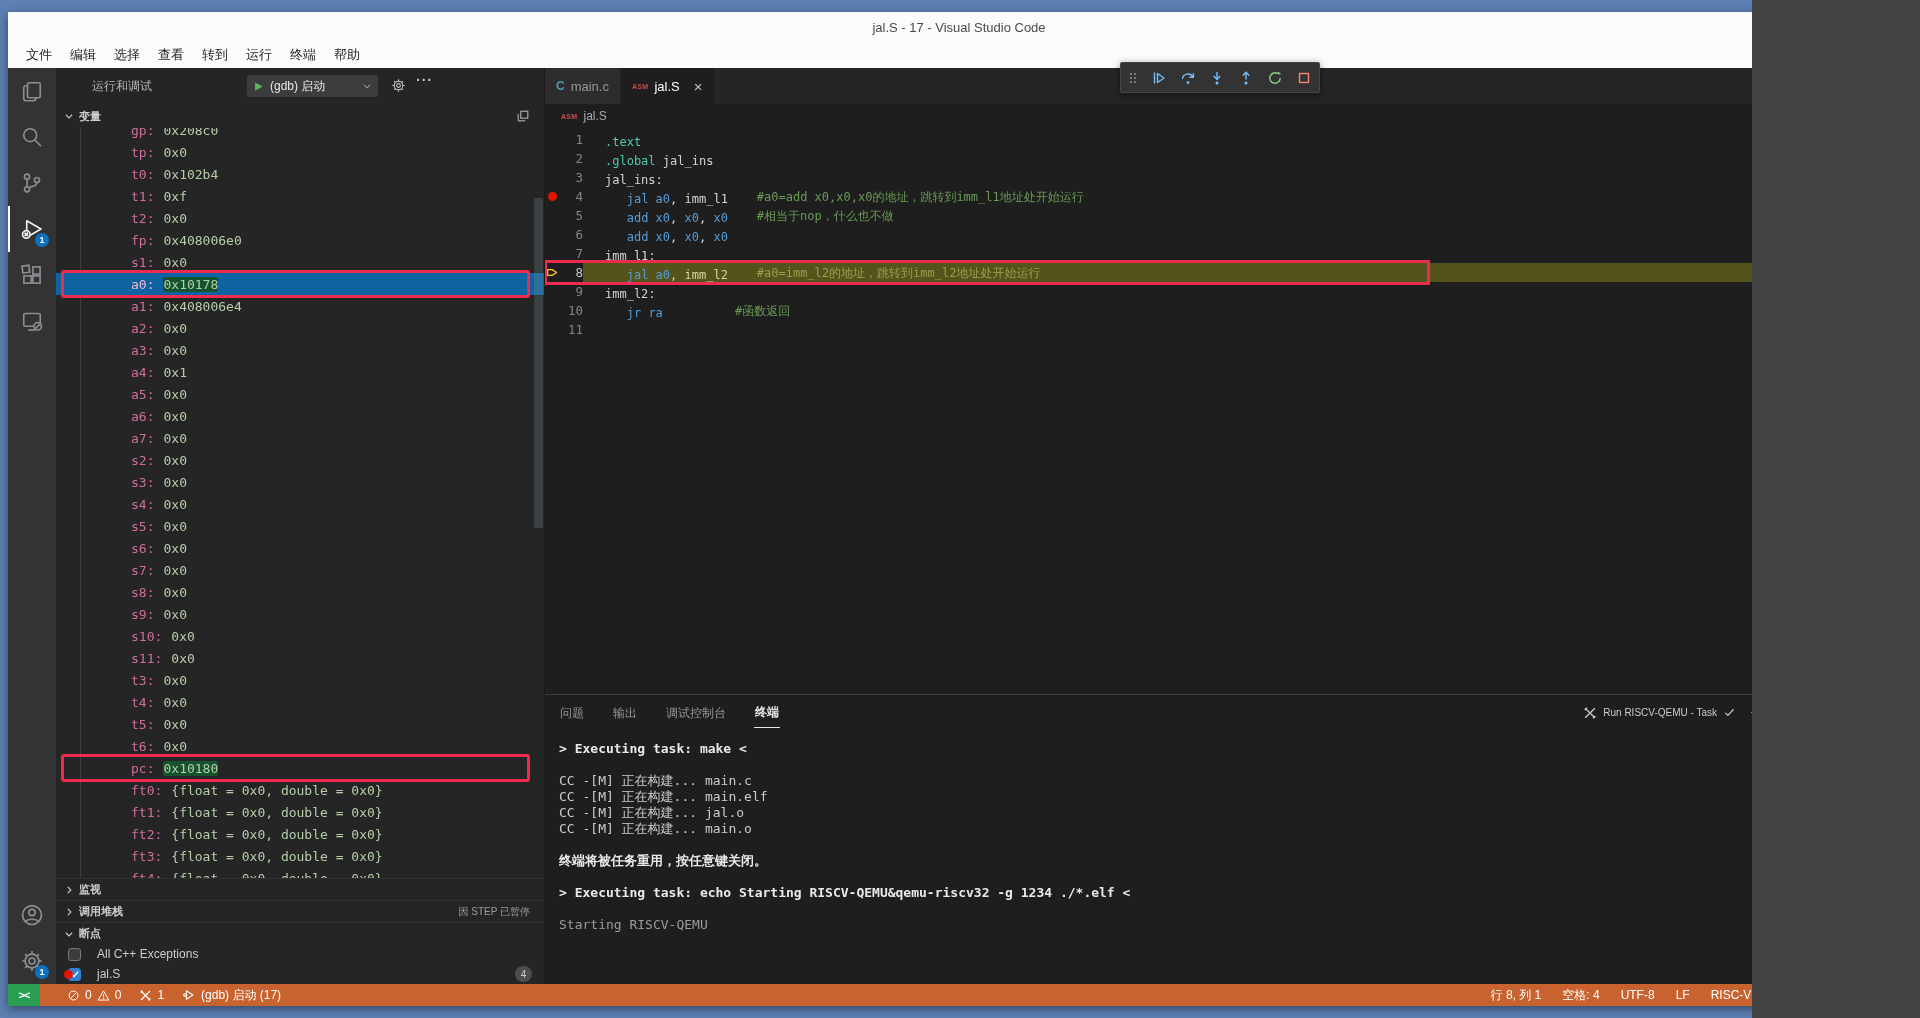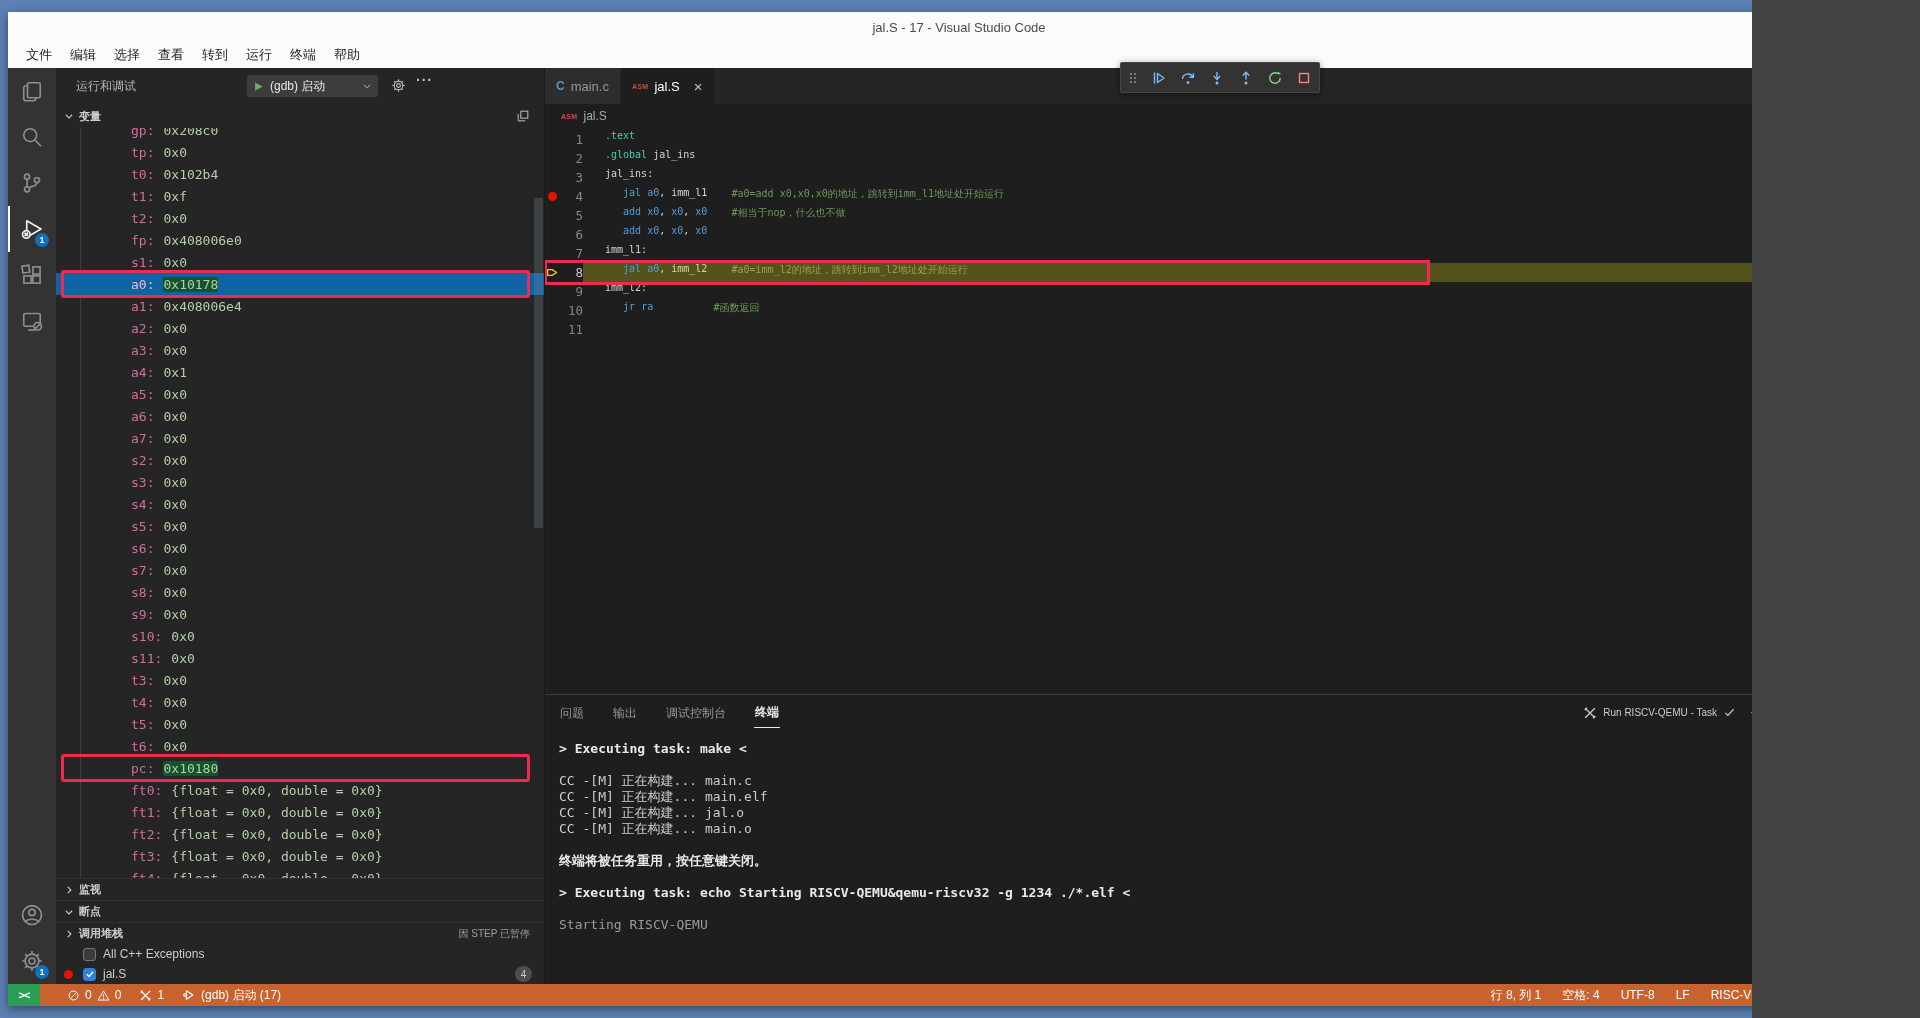--- a/index.html
+++ b/index.html
@@ -14,40 +14,40 @@
   .menu-item{font-size:13px;color:#1f1f1f;padding:0 9px;cursor:default}
   
   .main{flex:1;display:flex;min-height:0;background:#1e1e1e}
   .activitybar{width:48px;background:#333333;display:flex;flex-direction:column;align-items:center;flex:0 0 auto}
   .act-item{width:48px;height:46px;display:flex;align-items:center;justify-content:center;position:relative;color:#8b8f93}
   .act-item.active{color:#f0f0f0;box-shadow:inset 2px 0 0 #ffffff}
   .act-spacer{margin-top:auto}
   .badge{position:absolute;right:7px;bottom:5px;min-width:14px;height:14px;border-radius:8px;background:var(--badge,#0e70c0);color:#fff;font-size:9px;font-weight:bold;display:flex;align-items:center;justify-content:center;padding:0 3px}
   
   .sidebar{width:489px;background:#252526;display:flex;flex-direction:column;position:relative;flex:0 0 auto;border-right:1px solid #1a1a1a}
-  .sidebar-header{height:36px;display:flex;align-items:center;padding-left:20px;position:relative;flex:0 0 auto}
+  .sidebar-header{height:36px;display:flex;align-items:center;padding-left:36px;position:relative;flex:0 0 auto}
   .sidebar-title{font-size:12px;color:#b8b8b8}
   .launch-box{position:absolute;left:191px;top:7px;width:131px;height:22px;background:#3c3c3c;border-radius:2px;display:flex;align-items:center;gap:6px;padding:0 6px;color:#e8e8e8;font-size:12px}
   .launch-chev{margin-left:auto;color:#bdbdbd}
   .hdr-ic{position:absolute;top:10px;color:#c5c5c5}
   .hdr-gear{left:335px}.hdr-dots{left:360px;top:4px;font-size:14px;font-weight:bold;letter-spacing:1px}
   .sec-hd{height:24px;display:flex;align-items:center;gap:5px;padding-left:8px;font-size:11px;font-weight:bold;color:#cccccc;position:relative;flex:0 0 auto}
   .sec-hd .chev{color:#c5c5c5;display:flex}
   .collapse-ic{position:absolute;right:14px;top:5px;color:#c5c5c5}
   .reg-list{flex:1;overflow:hidden;position:relative;font-family:"DejaVu Sans Mono",monospace;font-size:13px}
   .reg-list::before{content:'';position:absolute;left:24px;top:0;bottom:0;width:1px;background:#3c3c3c}
   .reg-row{height:22px;display:flex;align-items:center;padding-left:75px;position:relative;white-space:pre}
   .reg-row.sel{background:var(--selection,#0e64a3)}
   .reg-row.annot::after{content:'';position:absolute;left:5px;right:14px;top:-3px;bottom:-3px;border:3px solid var(--annotation,#ed2b4f);border-radius:3px;pointer-events:none;z-index:3}
   .rn{color:#d16d9e}.reg-row.sel .rn{color:#f0b6d4}
   .rv{color:#b5cea8;margin-left:9px}
   .rv.hl{background:#14532d;border-radius:2px}
   .sec{height:22px;display:flex;align-items:center;gap:5px;padding-left:8px;font-size:11px;font-weight:bold;color:#cccccc;border-top:1px solid #303031;flex:0 0 auto}
   .sec .right{margin-left:auto;margin-right:14px;font-weight:normal;color:#9d9d9d;font-size:10px}
-  .bp-row{height:20px;display:flex;align-items:center;padding-left:27px;gap:7px;font-size:12px;color:#cccccc;position:relative;flex:0 0 auto}
+  .bp-row{height:20px;display:flex;align-items:center;padding-left:12px;gap:16px;font-size:12px;color:#cccccc;position:relative;flex:0 0 auto}
   .bp-dot{position:absolute;left:8px;width:9px;height:9px;border-radius:50%;background:#e51400}
   .cb{width:13px;height:13px;border:1px solid #777;border-radius:3px;background:#3c3c3c;display:flex;align-items:center;justify-content:center}
   .cb.on{background:#2f81d6;border-color:#2f81d6}
   .bp-badge{margin-left:auto;margin-right:12px;background:#4d4d4d;border-radius:9px;min-width:17px;height:16px;font-size:10px;display:flex;align-items:center;justify-content:center;color:#cccccc}
   .sb-thumb{position:absolute;right:1px;top:130px;width:9px;height:330px;background:rgba(125,135,145,.28);z-index:5}
   
   .editor-col{flex:1;display:flex;flex-direction:column;min-width:0}
   .tabbar{height:36px;background:#252526;display:flex;position:relative;flex:0 0 auto}
   .tab{display:flex;align-items:center;gap:6px;padding:0 11px;font-size:13px;background:#2d2d2d;color:#969696;border-right:1px solid #252526;cursor:default}
   .tab.active{background:#1e1e1e;color:#ffffff}
@@ -58,21 +58,21 @@
   .dots{font-size:14px;font-weight:bold;letter-spacing:1px;color:#c5c5c5}
   .dbg-toolbar{position:absolute;left:575px;top:-6px;height:31px;background:#333333;border:1px solid #474747;box-shadow:0 2px 7px rgba(0,0,0,.5);display:flex;align-items:center;padding:0 7px;gap:13px;z-index:9;border-radius:2px}
   .breadcrumb{height:24px;display:flex;align-items:center;padding-left:16px;gap:6px;font-size:12px;color:#a9a9a9;background:#1e1e1e;flex:0 0 auto}
   .code-area{flex:1;display:flex;min-height:0;background:#1e1e1e;position:relative;font-family:"DejaVu Sans Mono",monospace}
   .code-lines{flex:1;padding-top:2px;overflow:hidden;min-width:0}
   .code-line{height:19px;display:flex;align-items:center;position:relative}
   .ln-bp{width:14px;display:flex;align-items:center;justify-content:center;flex:0 0 auto}
   .bp-red{width:9px;height:9px;border-radius:50%;background:#e51400;display:block}
   .ln-num{width:24px;text-align:right;color:#858585;font-size:12.5px;flex:0 0 auto}
   .cur .ln-num{color:#c6c6c6}
-  .ln-code{flex:1;padding-left:22px;font-size:10px;white-space:pre;height:100%;display:flex;align-items:flex-start;min-width:0;overflow:hidden}
+  .ln-code{flex:1;padding-left:22px;font-size:12px;white-space:pre;height:100%;display:flex;align-items:flex-end;min-width:0;overflow:hidden}
   .cur .ln-code{background:var(--execline,#55531c)}
   .tk-d{color:#4ec9b0}.tk-m{color:#569cd6}.tk-r{color:#569cd6}.tk-p{color:#d4d4d4}.tk-c{color:#6a9955}
   .cur .tk-c{color:#97a14c}.cur .tk-p{color:#d8d5a0}
   .exec-annot{position:absolute;left:-1px;top:-3px;width:886px;height:25px;border:3px solid var(--annotation,#ed2b4f);z-index:4;pointer-events:none}
   .minimap{width:114px;position:relative;padding-top:6px;flex:0 0 auto}
   .mm-row{height:2px;margin:0 4px 1px 10px;display:flex;gap:3px}
   .mm-seg{height:2px;display:block;opacity:.75}
   .mm-cur{position:absolute;left:-4px;right:0;top:27px;height:2px;background:#3f7cbf}
   .overview{width:16px;position:relative;border-left:1px solid #2b2b2b;flex:0 0 auto}
   .ov-marker{position:absolute;top:96px;left:1px;right:1px;height:14px;background:#8f8f3e}
@@ -267,33 +267,33 @@
         <span class="chev">
               <svg width="10" height="10" viewBox="0 0 16 16" fill="none" stroke="currentColor" stroke-width="1.8">
                 <path d="M6 3l5 5-5 5"></path>
               </svg>
             </span>
         <span>监视</span>
       </div>
       <div class="sec">
         <span class="chev">
               <svg width="10" height="10" viewBox="0 0 16 16" fill="none" stroke="currentColor" stroke-width="1.8">
-                <path d="M3 6l5 5 5-5"></path>
+                <path d="M6 3l5 5-5 5"></path>
               </svg>
             </span>
-        <span>断点</span>
+        <span>调用堆栈</span>
+        <span class="right">因 STEP 已暂停</span>
       </div>
       <div class="sec">
         <span class="chev">
               <svg width="10" height="10" viewBox="0 0 16 16" fill="none" stroke="currentColor" stroke-width="1.8">
-                <path d="M6 3l5 5-5 5"></path>
+                <path d="M3 6l5 5 5-5"></path>
               </svg>
             </span>
-        <span>调用堆栈</span>
-        <span class="right">因 STEP 已暂停</span>
+        <span>断点</span>
       </div>
       <div class="bp-row">
         <span class="cb"></span>
         <span>All C++ Exceptions</span>
       </div>
       <div class="bp-row">
         <span class="bp-dot"></span>
         <span class="cb on">
               <svg width="10" height="10" viewBox="0 0 16 16" fill="none" stroke="#ffffff" stroke-width="2.2">
                 <path d="M3 8.5l3.5 3.5L13 4.5"></path>

